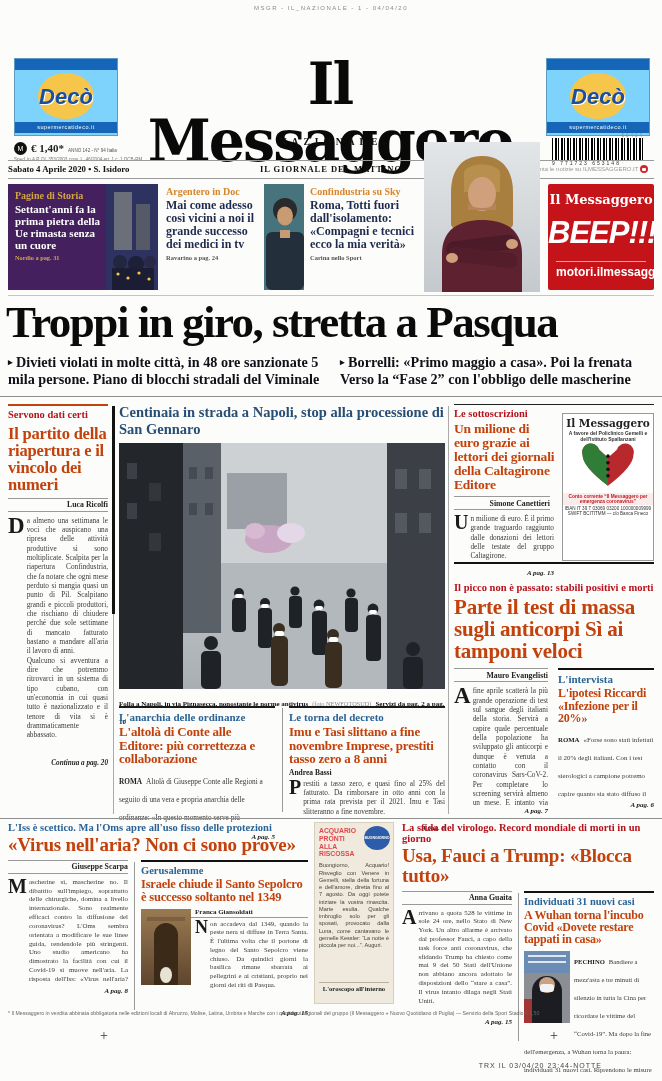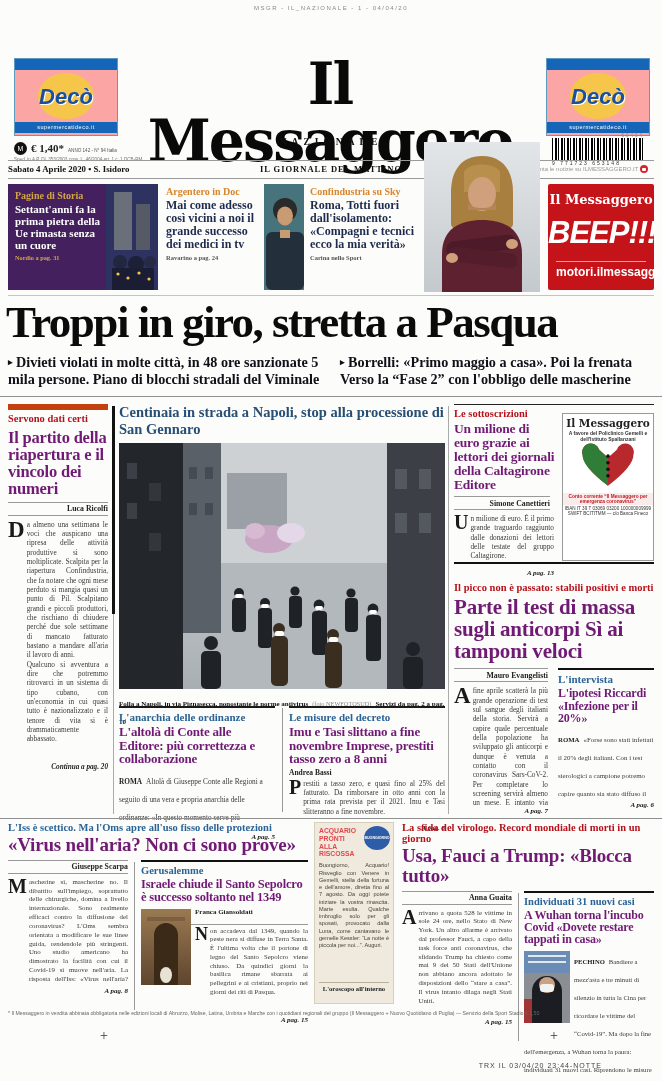--- a/index.html
+++ b/index.html
@@ -7,32 +7,32 @@
         font-family:"Liberation Serif",serif;color:#222;overflow:hidden;}
   .abs{position:absolute;}
   .rule{position:absolute;background:#9a9a9a;height:1px;}
   .vline{position:absolute;background:#aaa;width:1px;}
   
   .k-red{color:#b5121c;font-weight:bold;font-family:"Liberation Serif",serif;}
   .k-blue{color:#2a6396;font-weight:bold;}
   .k-gold{color:#d2a545;font-weight:bold;}
   .k-orange{color:#d8862c;font-weight:bold;}
   
-  .t{color:#701a75;font-weight:bold;line-height:1.04;letter-spacing:-0.2px;}
+  .t{color:#c2410c;font-weight:bold;line-height:1.04;letter-spacing:-0.2px;}
   .body{font-size:7.3px;line-height:1.28;text-align:justify;color:#3a3a3a;white-space:pre-line;overflow:hidden;}
   .drop{float:left;font-weight:bold;color:#1a1a1a;font-size:23px;line-height:19px;padding-right:2px;}
   .by{font-size:7.8px;font-weight:bold;color:#222;border-top:1px solid #999;border-bottom:1px solid #999;
       padding:1.5px 0;margin:4px 0;text-align:right;}
   .ref{font-size:7px;font-weight:bold;font-style:italic;text-align:right;color:#222;margin-top:1px;}
   .dateline{font-weight:bold;font-size:7.3px;color:#222;}
   .boxtop{border-top:2px solid #1a1a1a;padding-top:3px;}
   
   .masthead-title{font-family:"DejaVu Serif",serif;font-weight:bold;font-size:57px;letter-spacing:-2px;
                   color:#090909;text-align:center;line-height:1;}
-  .deco{border:1px solid #5e9bc0;background:#fca5a5;overflow:hidden;text-align:center;}
+  .deco{border:1px solid #5e9bc0;background:#7dd3fc;overflow:hidden;text-align:center;}
   .deco .strip{background:#1566b8;height:11px;color:#fff;font-family:"Liberation Sans",sans-serif;
                font-size:5.5px;line-height:11px;letter-spacing:.5px;}
   .deco .egg{position:relative;height:52px;}
   .deco .egg:before{content:"";position:absolute;left:50%;top:50%;width:56px;height:46px;margin:-23px 0 0 -28px;
                     border-radius:50% 50% 48% 48%;background:#f6c64a;}
   .deco .brand{position:absolute;width:100%;top:14px;font-style:italic;font-weight:bold;font-size:22px;
                color:#1b4fa0;font-family:"Liberation Sans",sans-serif;text-shadow:1px 1px 0 #fff;}
   .barcode{height:22px;background:repeating-linear-gradient(90deg,#000 0 1px,#fff 1px 3px,#000 3px 5px,#fff 5px 6px);}
   .beep{background:#c41419;color:#fff;text-align:center;border-radius:2px;}
   .teaser-title{font-size:12px;font-weight:bold;color:#1e2a4e;line-height:1.08;}
@@ -167,21 +167,21 @@
     <span>Divieti violati in molte città, in 48 ore sanzionate 5 mila persone. Piano di blocchi stradali del Viminale</span>
   </div>
   <div class="abs" style="left:340px;top:354px;width:314px;font-size:14.2px;font-weight:bold;color:#101018;line-height:1.2;">
     <span style="font-size:9px;vertical-align:2px;">▸</span>
     <span>Borrelli: «Primo maggio a casa». Poi la frenata Verso la “Fase 2” con l'obbligo delle mascherine</span>
   </div>
 
   <div class="rule" style="left:0;top:396px;width:662px;background:#8f8f8f;"></div>
 
   <div class="abs" style="left:8px;top:404px;width:100px;">
-    <div class="k-red" style="font-size:10.5px;border-top:6px solid #c2410c;padding-top:3px;">Servono dati certi</div>
+    <div class="k-red" style="font-size:10.5px;border-top:2px solid #c2410c;padding-top:3px;">Servono dati certi</div>
     <div class="t" style="font-size:16.5px;margin-top:5px;">Il partito della riapertura e il vincolo dei numeri</div>
     <div class="by">Luca Ricolfi</div>
     <div style="height:242px;overflow:hidden;">
       <span class="drop">D</span>
       <span class="body" style="display:block;">a almeno una settimana le voci che auspicano una ripresa delle attività produttive si sono moltiplicate. Scalpita per la riapertura Confindustria, che fa notare che ogni mese perduto si mangia quasi un punto di Pil. Scalpitano grandi e piccoli produttori, che rischiano di chiudere perché due sole settimane di mancato fatturato bastano a mandare all'aria il lavoro di anni.
 Qualcuno si avventura a dire che potremmo ritrovarci in un sistema di tipo cubano, con un'economia in cui quasi tutto è nazionalizzato e il tenore di vita si è drammaticamente abbassato.</span>
     </div>
     <div class="ref" style="font-size:7.2px;">Continua a pag. 20</div>
   </div>
   <div class="abs" style="left:112px;top:406px;width:2.5px;height:208px;background:#111;"></div>
@@ -264,21 +264,21 @@
     <div class="k-blue" style="font-size:11px;">L'anarchia delle ordinanze</div>
     <div class="t" style="font-size:13px;margin-top:2px;">L'altolà di Conte alle Editore: più correttezza e collaborazione</div>
     <div style="margin-top:4px;height:62px;overflow:hidden;">
       <span class="dateline">ROMA</span>
       <span class="body">Altolà di Giuseppe Conte alle Regioni a seguito di una vera e propria anarchia delle ordinanze: «In questo momento serve più correttezza». Il faccia a faccia tra premier e governatori è stato in videoconferenza, ma non per questo meno ruvido. Apertura sulle entrate locali.</span>
     </div>
     <div class="ref">A pag. 5</div>
   </div>
   <div class="vline" style="left:282px;top:708px;height:104px;background:#999;"></div>
   <div class="abs boxtop" style="left:289px;top:706px;width:156px;">
-    <div class="k-blue" style="font-size:11px;">Le misure del decreto</div>
+    <div class="k-blue" style="font-size:11px;">Le torna del decreto</div>
     <div class="t" style="font-size:13px;margin-top:2px;">Imu e Tasi slittano a fine novembre Imprese, prestiti tasso zero a 8 anni</div>
     <div style="font-size:7.5px;font-weight:bold;margin-top:2px;">Andrea Bassi</div>
     <div style="margin-top:2px;height:44px;overflow:hidden;">
       <span class="drop" style="font-size:20px;line-height:17px;">P</span>
       <span class="body" style="display:block;">restiti a tasso zero, e quasi fino al 25% del fatturato. Da rimborsare in otto anni con la prima rata prevista per il 2021. Imu e Tasi slitteranno a fine novembre.</span>
     </div>
     <div class="ref">A pag. 8</div>
   </div>
 
   <div class="abs" style="left:454px;top:404px;width:200px;border-top:1px solid #222;padding-top:3px;">
@@ -364,21 +364,21 @@
                 <linearGradient id="door" x1="0" y1="0" x2="0" y2="1">
               <stop offset="0" stop-color="#9a7a52"></stop>
                   <stop offset="1" stop-color="#5f452e"></stop>
                 </linearGradient>
               </defs>
             <rect width="50" height="76" fill="url(#door)"></rect>
             <path d="M13,76 V26 a12,12 0 0 1 24,0 V76 Z" fill="#3c2a18"></path>
             <rect x="6" y="8" width="38" height="4" fill="#7a5f40"></rect>
             <ellipse cx="25" cy="66" rx="6" ry="8" fill="#e8e2d5"></ellipse>
           </svg>
-          <div style="font-size:7px;font-weight:bold;border-bottom:1px solid #999;padding-bottom:8px;margin-bottom:2px;">Franca Giansoldati</div>
+          <div style="font-size:7px;font-weight:bold;border-bottom:1px solid #999;padding-bottom:1px;margin-bottom:2px;">Franca Giansoldati</div>
           <span class="drop" style="font-size:18px;line-height:15px;">N</span>
           <span class="body" style="display:block;font-size:6.8px;height:88px;">on accadeva dal 1349, quando la peste nera si diffuse in Terra Santa. È l'ultima volta che il portone di legno del Santo Sepolcro viene chiuso. Da quindici giorni la basilica rimane sbarrata ai pellegrini e ai cristiani, proprio nei giorni dei riti di Pasqua.</span>
         </div>
         <div class="ref">A pag. 15</div>
       </div>
     </div>
   </div>
 
   <div class="abs horo" style="left:314px;top:822px;width:80px;height:182px;padding:4px;box-sizing:border-box;">
     <div style="position:absolute;right:3px;top:3px;width:26px;height:24px;border-radius:50%;background:#2d5ca8;color:#fff;

